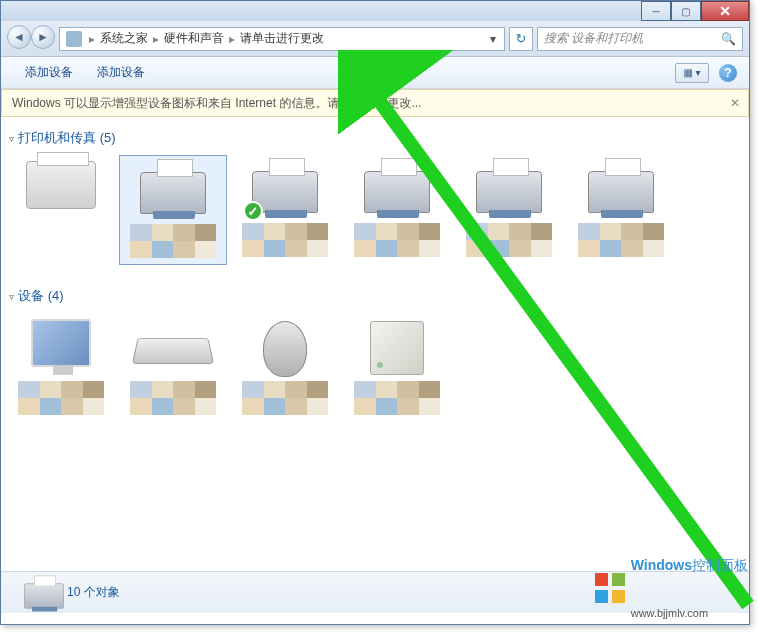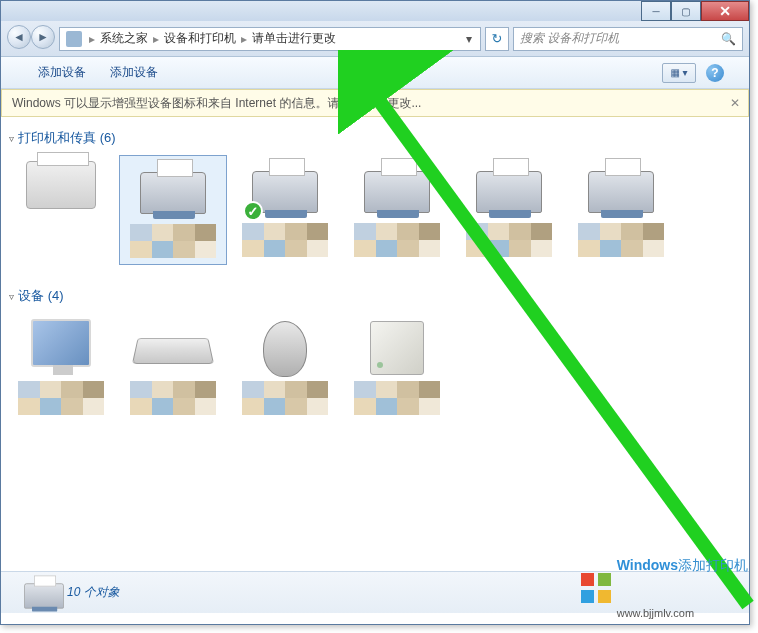--- a/index.html
+++ b/index.html
@@ -12,23 +12,23 @@
 .winbtn.close span{font-size:14px;font-weight:bold;}
 .navrow{height:36px;background:linear-gradient(#e4ecf6,#d5e1ef);display:flex;align-items:center;padding:0 6px;gap:4px;border-bottom:1px solid #b0c4d8;}
 .navback{width:48px;height:28px;display:flex;}
 .navcircle{width:24px;height:24px;border-radius:50%;background:radial-gradient(circle at 30% 30%,#fafdff,#dce6f2 50%,#b8c8d8);border:1px solid #9ab0c8;display:flex;align-items:center;justify-content:center;color:#506880;font-size:12px;}
 .address{flex:1;height:24px;background:#fff;border:1px solid #9ab0c8;display:flex;align-items:center;font-size:12px;color:#333;padding:0 2px;}
 .aicon{width:16px;height:16px;background:#9bb8d4;margin:0 4px;border-radius:2px;}
 .crumb{padding:0 2px;cursor:pointer;}
 .sep{padding:0 3px;color:#888;}
 .dd{margin-left:auto;padding:0 6px;color:#555;}
 .refresh{width:24px;height:24px;border:1px solid #9ab0c8;background:#fff;display:flex;align-items:center;justify-content:center;color:#2a7ab0;font-size:13px;}
-.search{width:230px;height:24px;background:#fff;border:1px solid #9ab0c8;display:flex;align-items:center;padding:0 6px;font-size:12px;color:#888;font-style:italic;}
+.search{width:206px;height:24px;background:#fff;border:1px solid #9ab0c8;display:flex;align-items:center;padding:0 6px;font-size:12px;color:#888;font-style:italic;}
 .search .mg{margin-left:auto;color:#3a7ab0;font-style:normal;}
-.toolbar{height:32px;background:linear-gradient(#f7fbff,#e4eef8);border-bottom:1px solid #c8d8e8;display:flex;align-items:center;padding:0 25px;font-size:12px;color:#1a4a8a;}
+.toolbar{height:32px;background:linear-gradient(#f7fbff,#e4eef8);border-bottom:1px solid #c8d8e8;display:flex;align-items:center;padding:0 12px;font-size:12px;color:#1a4a8a;}
 .tbtn{padding:0 12px;cursor:pointer;}
 .tright{margin-left:auto;display:flex;gap:10px;align-items:center;}
 .view{width:34px;height:20px;border:1px solid #9ab0c8;background:linear-gradient(#f4f8fc,#dce8f4);border-radius:2px;display:flex;align-items:center;justify-content:center;font-size:10px;color:#3a6090;}
 .help{width:18px;height:18px;border-radius:50%;background:radial-gradient(circle at 30% 30%,#8ac4f0,#3a8ad0);color:#fff;display:flex;align-items:center;justify-content:center;font-size:12px;font-weight:bold;}
 .infobar{height:28px;background:#fffce8;border:1px solid #e0d8a0;display:flex;align-items:center;padding:0 10px;font-size:12px;color:#555;position:relative;}
 .infobar .x{position:absolute;right:8px;color:#888;cursor:pointer;}
 .content{height:454px;overflow:auto;padding:8px 6px;background:#fff;}
 .group{margin-bottom:14px;}
 .grouphdr{font-size:13px;color:#1a5aa0;padding:4px 2px;display:flex;align-items:center;gap:4px;}
 .tri{font-size:10px;color:#666;}
@@ -50,21 +50,21 @@
 .mosaic div:nth-child(5){background:#e8d8b8;}
 .mosaic div:nth-child(6){background:#a0c0d8;}
 .mosaic div:nth-child(7){background:#d8c8a8;}
 .mosaic div:nth-child(8){background:#f0e8d8;}
 .monitor{width:60px;height:48px;background:linear-gradient(135deg,#a8c4e8,#6890c0);border:2px solid #d8d8d8;border-radius:3px;margin:auto;position:relative;}
 .monitor:after{content:"";position:absolute;bottom:-10px;left:20px;width:20px;height:10px;background:#ccc;}
 .keyboard{width:76px;height:30px;background:linear-gradient(#f0f0f0,#c8c8c8);border:1px solid #999;border-radius:4px;margin:16px auto 0;transform:perspective(100px) rotateX(30deg);}
 .mouse{width:44px;height:56px;background:linear-gradient(#e8e8e8,#b0b0b0);border-radius:50% 50% 45% 45%;margin:2px auto;border:1px solid #888;}
 .drive{width:54px;height:54px;background:linear-gradient(135deg,#f4f4f0,#d0d0c8);border:1px solid #aaa;border-radius:3px;margin:2px auto;position:relative;}
 .drive:after{content:"";position:absolute;left:6px;bottom:6px;width:6px;height:6px;background:#9bc49b;border-radius:50%;}
-.status{height:42px;border-top:1px solid #cad8e8;background:linear-gradient(#f2f6fb,#e6eef6);display:flex;align-items:center;padding:4px 10px;font-size:12px;color:#1a5aa0;gap:10px;font-style:italic;}
+.status{height:42px;border-top:1px solid #cad8e8;background:linear-gradient(#f2f6fb,#e6eef6);display:flex;align-items:center;padding:4px 10px;font-size:12px;color:#1a5aa0;gap:10px;}
 .sicon{width:46px;height:36px;position:relative;}
 .arrow{position:absolute;top:50px;left:338px;width:420px;height:560px;pointer-events:none;z-index:50;}
 .watermark{position:absolute;bottom:14px;right:10px;display:flex;align-items:center;gap:6px;z-index:60;}
 .wlogo{width:30px;height:30px;position:relative;}
 .wq{position:absolute;width:13px;height:13px;}
 .wq.r{background:#e84830;top:0;left:0;}
 .wq.g{background:#80b840;top:0;right:0;}
 .wq.b{background:#30a0e0;bottom:0;left:0;}
 .wq.y{background:#f0b830;bottom:0;right:0;}
 .wtxt{font-size:14px;color:#3890d0;}
@@ -93,21 +93,21 @@
   <div class="navrow">
     <div class="navback">
       <div class="navcircle">◄</div>
       <div class="navcircle">►</div>
     </div>
     <div class="address">
       <div class="aicon"></div>
       <span class="sep">▸</span>
       <span class="crumb">系统之家</span>
       <span class="sep">▸</span>
-      <span class="crumb">设备和打印机</span>
+      <span class="crumb">硬件和声音</span>
       <span class="sep">▸</span>
       <span class="crumb">请单击进行更改</span>
       <span class="dd">▾</span>
     </div>
     <div class="refresh">↻</div>
     <div class="search">
       <span>搜索 设备和打印机</span>
       <span class="mg">🔍</span>
     </div>
   </div>
@@ -124,21 +124,21 @@
   <div class="infobar">
     <span>Windows 可以显示增强型设备图标和来自 Internet 的信息。请单击进行更改...</span>
     <span class="x">✕</span>
   </div>
 
   <div class="content">
 
     <div class="group">
       <div class="grouphdr">
         <span class="tri">▿</span>
-        <span>打印机和传真 (6)</span>
+        <span>打印机和传真 (5)</span>
       </div>
       <div class="items">
         <div class="item">
           <div class="picon">
               <div class="fax"></div>
             </div>
         </div>
         <div class="item sel">
           <div class="picon">
               <div class="printer"></div>
@@ -308,16 +308,16 @@
 </svg>
 
 <div class="watermark">
   <div class="wlogo">
     <div class="wq r"></div>
       <div class="wq g"></div>
       <div class="wq b"></div>
       <div class="wq y"></div>
   </div>
   <div>
-    <div class="wtxt"><b>Windows</b><span>添加打印机</span></div>
+    <div class="wtxt"><b>Windows</b><span>控制面板</span></div>
     <div class="wurl">www.bjjmlv.com</div>
   </div>
 </div>
 
 </body></html>

